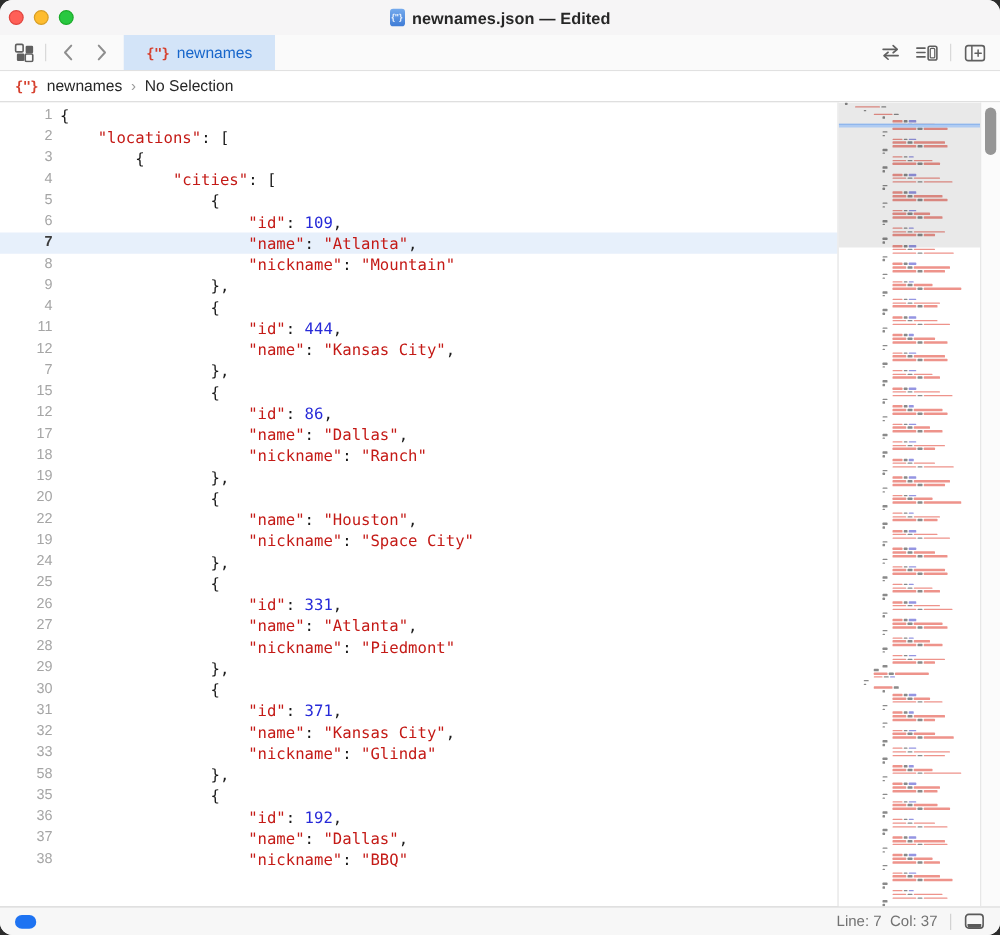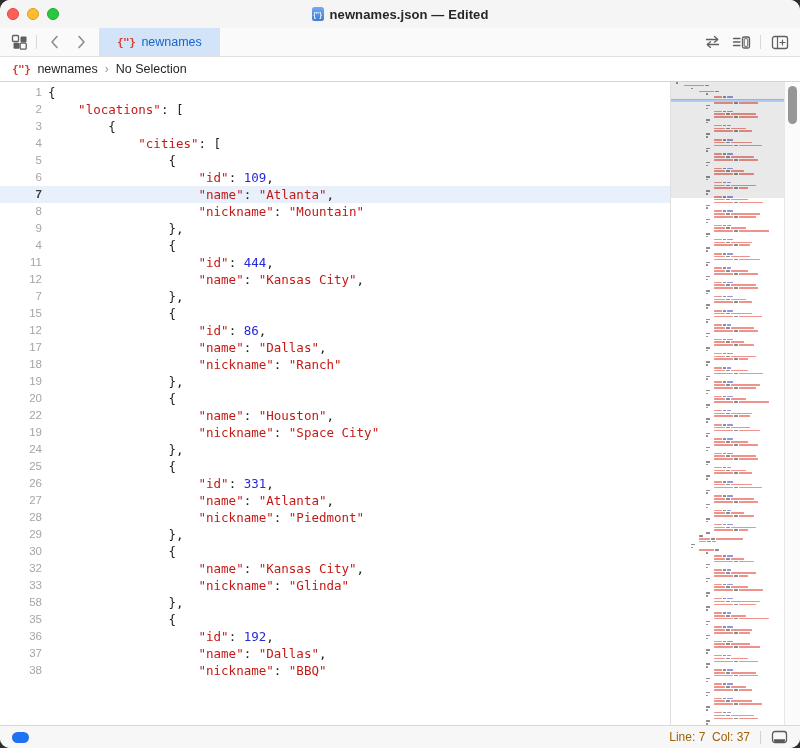--- a/index.html
+++ b/index.html
@@ -70,21 +70,21 @@
   
   .scroll-track { flex:0 0 16px; border-left:1px solid #e7e7e7; background:#fbfbfb; position:relative; }
   .scroll-thumb { position:absolute; top:4px; left:3px; width:9px; height:38px; border-radius:5px;
                   background:rgba(0,0,0,.40); }
 
   
   .statusbar { height:23px; flex:0 0 auto; background:#f7f7f7; border-top:1px solid #d8d8d8;
                display:flex; align-items:center; padding:0 12px; }
   .blue-pill { width:17px; height:11px; border-radius:5.5px; background:#1e73f2; margin-left:0; }
   .sb-right { margin-left:auto; display:flex; align-items:center; gap:10px; }
-  .line-col { font-size:12px; color:#a16207; white-space:pre; }
+  .line-col { font-size:12px; color:#737373; white-space:pre; }
   .sb-sep { width:1px; height:13px; background:#d2d2d2; }
 
   svg.icon { display:block; }
 </style>
 </head>
 <body>
 
 <div class="window">
 
   <div class="titlebar">
@@ -183,20 +183,21 @@
           <div class="line-row"><div class="ln">20</div><div class="lc"><span>                {</span></div></div>
           <div class="line-row"><div class="ln">22</div><div class="lc"><span>                    </span><span class="tok-str">"name"</span><span>: </span><span class="tok-str">"Houston"</span><span>,</span></div></div>
           <div class="line-row"><div class="ln">19</div><div class="lc"><span>                    </span><span class="tok-str">"nickname"</span><span>: </span><span class="tok-str">"Space City"</span></div></div>
           <div class="line-row"><div class="ln">24</div><div class="lc"><span>                },</span></div></div>
           <div class="line-row"><div class="ln">25</div><div class="lc"><span>                {</span></div></div>
           <div class="line-row"><div class="ln">26</div><div class="lc"><span>                    </span><span class="tok-str">"id"</span><span>: </span><span class="tok-num">331</span><span>,</span></div></div>
           <div class="line-row"><div class="ln">27</div><div class="lc"><span>                    </span><span class="tok-str">"name"</span><span>: </span><span class="tok-str">"Atlanta"</span><span>,</span></div></div>
           <div class="line-row"><div class="ln">28</div><div class="lc"><span>                    </span><span class="tok-str">"nickname"</span><span>: </span><span class="tok-str">"Piedmont"</span></div></div>
           <div class="line-row"><div class="ln">29</div><div class="lc"><span>                },</span></div></div>
           <div class="line-row"><div class="ln">30</div><div class="lc"><span>                {</span></div></div>
+          <div class="line-row"><div class="ln">31</div><div class="lc"><span>                    </span><span class="tok-str">"id"</span><span>: </span><span class="tok-num">371</span><span>,</span></div></div>
           <div class="line-row"><div class="ln">32</div><div class="lc"><span>                    </span><span class="tok-str">"name"</span><span>: </span><span class="tok-str">"Kansas City"</span><span>,</span></div></div>
           <div class="line-row"><div class="ln">33</div><div class="lc"><span>                    </span><span class="tok-str">"nickname"</span><span>: </span><span class="tok-str">"Glinda"</span></div></div>
           <div class="line-row"><div class="ln">58</div><div class="lc"><span>                },</span></div></div>
           <div class="line-row"><div class="ln">35</div><div class="lc"><span>                {</span></div></div>
           <div class="line-row"><div class="ln">36</div><div class="lc"><span>                    </span><span class="tok-str">"id"</span><span>: </span><span class="tok-num">192</span><span>,</span></div></div>
           <div class="line-row"><div class="ln">37</div><div class="lc"><span>                    </span><span class="tok-str">"name"</span><span>: </span><span class="tok-str">"Dallas"</span><span>,</span></div></div>
           <div class="line-row"><div class="ln">38</div><div class="lc"><span>                    </span><span class="tok-str">"nickname"</span><span>: </span><span class="tok-str">"BBQ"</span></div></div>
         </div>
     </div>
     <div class="mm-divider"></div>

